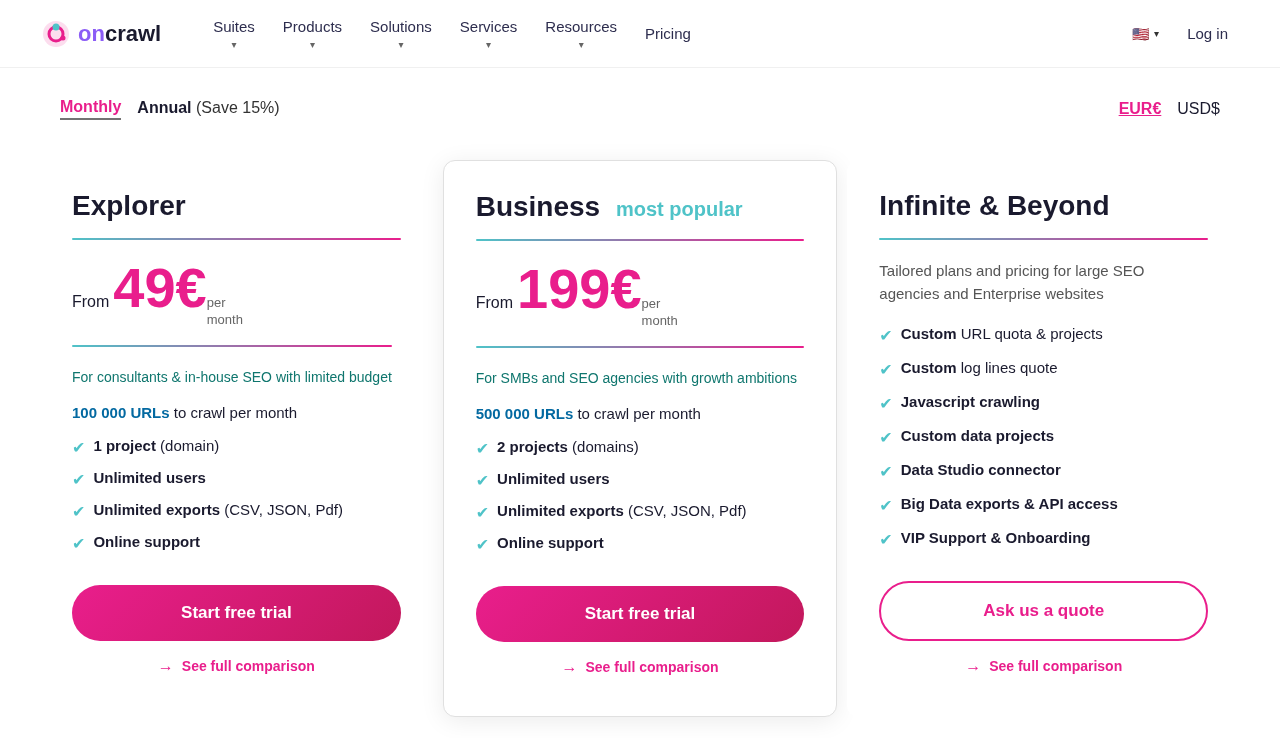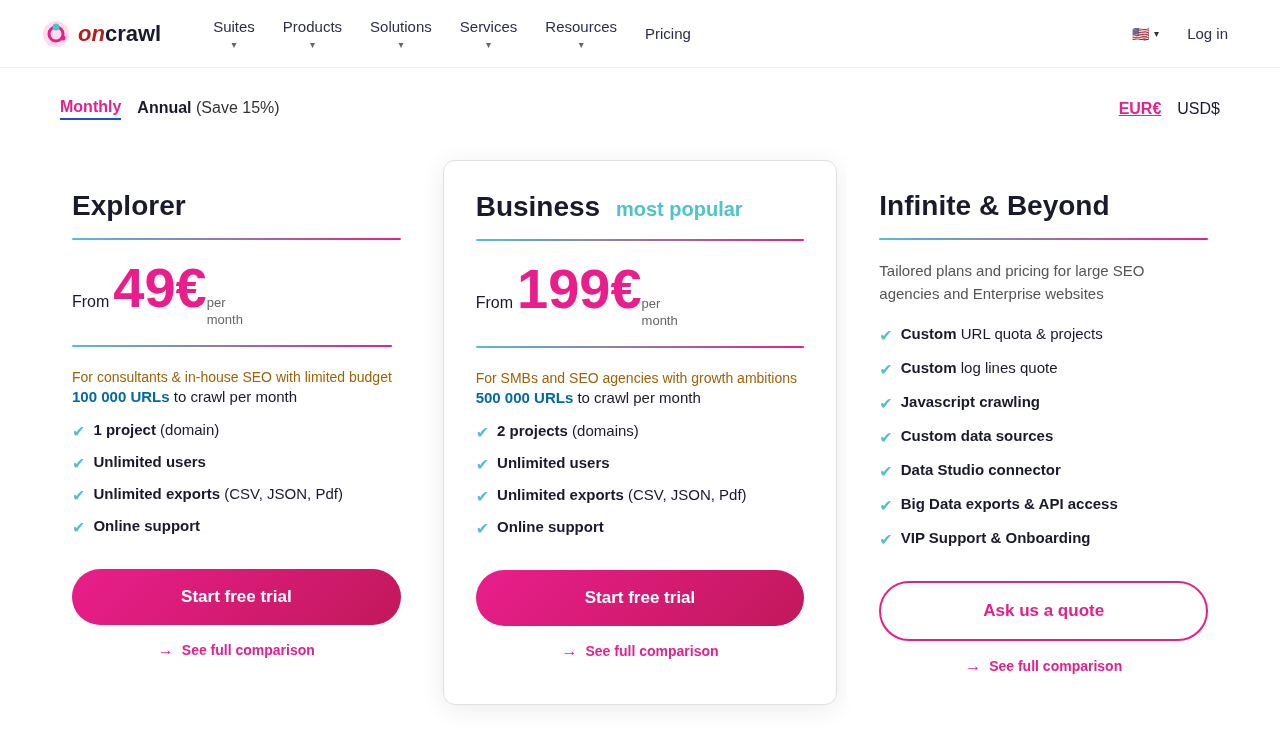--- a/index.html
+++ b/index.html
@@ -87,21 +87,21 @@
       align-items: center;
       gap: 16px;
     }
     .billing-option {
       font-size: 16px;
       cursor: pointer;
       padding-bottom: 2px;
     }
     .billing-option.active {
       color: #e91e8c;
-      border-bottom: 2px solid #1d4ed8;
+      border-bottom: 2px solid #737373;
       font-weight: 600;
     }
     .billing-option.inactive {
       color: #1a1a2e;
       font-weight: 700;
     }
     .currency-options {
       display: flex;
       align-items: center;
       gap: 16px;
@@ -188,21 +188,22 @@
       line-height: 1;
     }
     .price-period {
       font-size: 13px;
       color: #666;
       line-height: 1.3;
     }
 
     .plan-desc {
       font-size: 14px;
-      color: #a16207;
+      color: #0f766e;
+      margin-bottom: 16px;
       line-height: 1.5;
     }
     .url-highlight {
       font-weight: 700;
       color: #0369a1;
     }
     .feature-list {
       list-style: none;
       margin-bottom: 32px;
     }
@@ -286,21 +287,21 @@
   <a class="logo" href="#">
   <span style="display:flex;align-items:center;gap:0;text-decoration:none;">
     <span style="position:relative;display:inline-flex;align-items:center;margin-right:6px;">
       <svg width="32" height="32" viewBox="0 0 32 32">
         <circle cx="16" cy="16" r="13" fill="#e91e8c" opacity="0.15"></circle>
         <circle cx="16" cy="16" r="7" fill="none" stroke="#e91e8c" stroke-width="3"></circle>
         <circle cx="16" cy="9" r="3.5" fill="#4fc3c8"></circle>
         <circle cx="23" cy="20" r="2.5" fill="#e91e8c"></circle>
       </svg>
     </span>
-    <span style="font-size:22px;font-weight:900;color:#b91c1c;font-family:'Arial Black',sans-serif;font-style:italic;">on</span>
+    <span style="font-size:22px;font-weight:900;color:#8b5cf6;font-family:'Arial Black',sans-serif;">on</span>
         <span style="font-size:22px;font-weight:900;color:#1a1a2e;font-family:'Arial Black',sans-serif;">crawl</span>
   </span>
 </a>
 
   <div class="nav-links">
     <div class="nav-item">
       <span>Suites</span>
       <span class="nav-chevron">▾</span>
     </div>
     <div class="nav-item">
@@ -449,21 +450,21 @@
       <li class="infinite-feature-item">
         <span class="check-icon">✔</span>
         <span><span class="feature-bold">Custom</span><span class="feature-normal"> log lines quote</span></span>
       </li>
       <li class="infinite-feature-item">
         <span class="check-icon">✔</span>
         <span><span class="feature-bold">Javascript crawling</span></span>
       </li>
       <li class="infinite-feature-item">
         <span class="check-icon">✔</span>
-        <span><span class="feature-bold">Custom data sources</span></span>
+        <span><span class="feature-bold">Custom data projects</span></span>
       </li>
       <li class="infinite-feature-item">
         <span class="check-icon">✔</span>
         <span><span class="feature-bold">Data Studio connector</span></span>
       </li>
       <li class="infinite-feature-item">
         <span class="check-icon">✔</span>
         <span><span class="feature-bold">Big Data exports &amp; API access</span></span>
       </li>
       <li class="infinite-feature-item">

